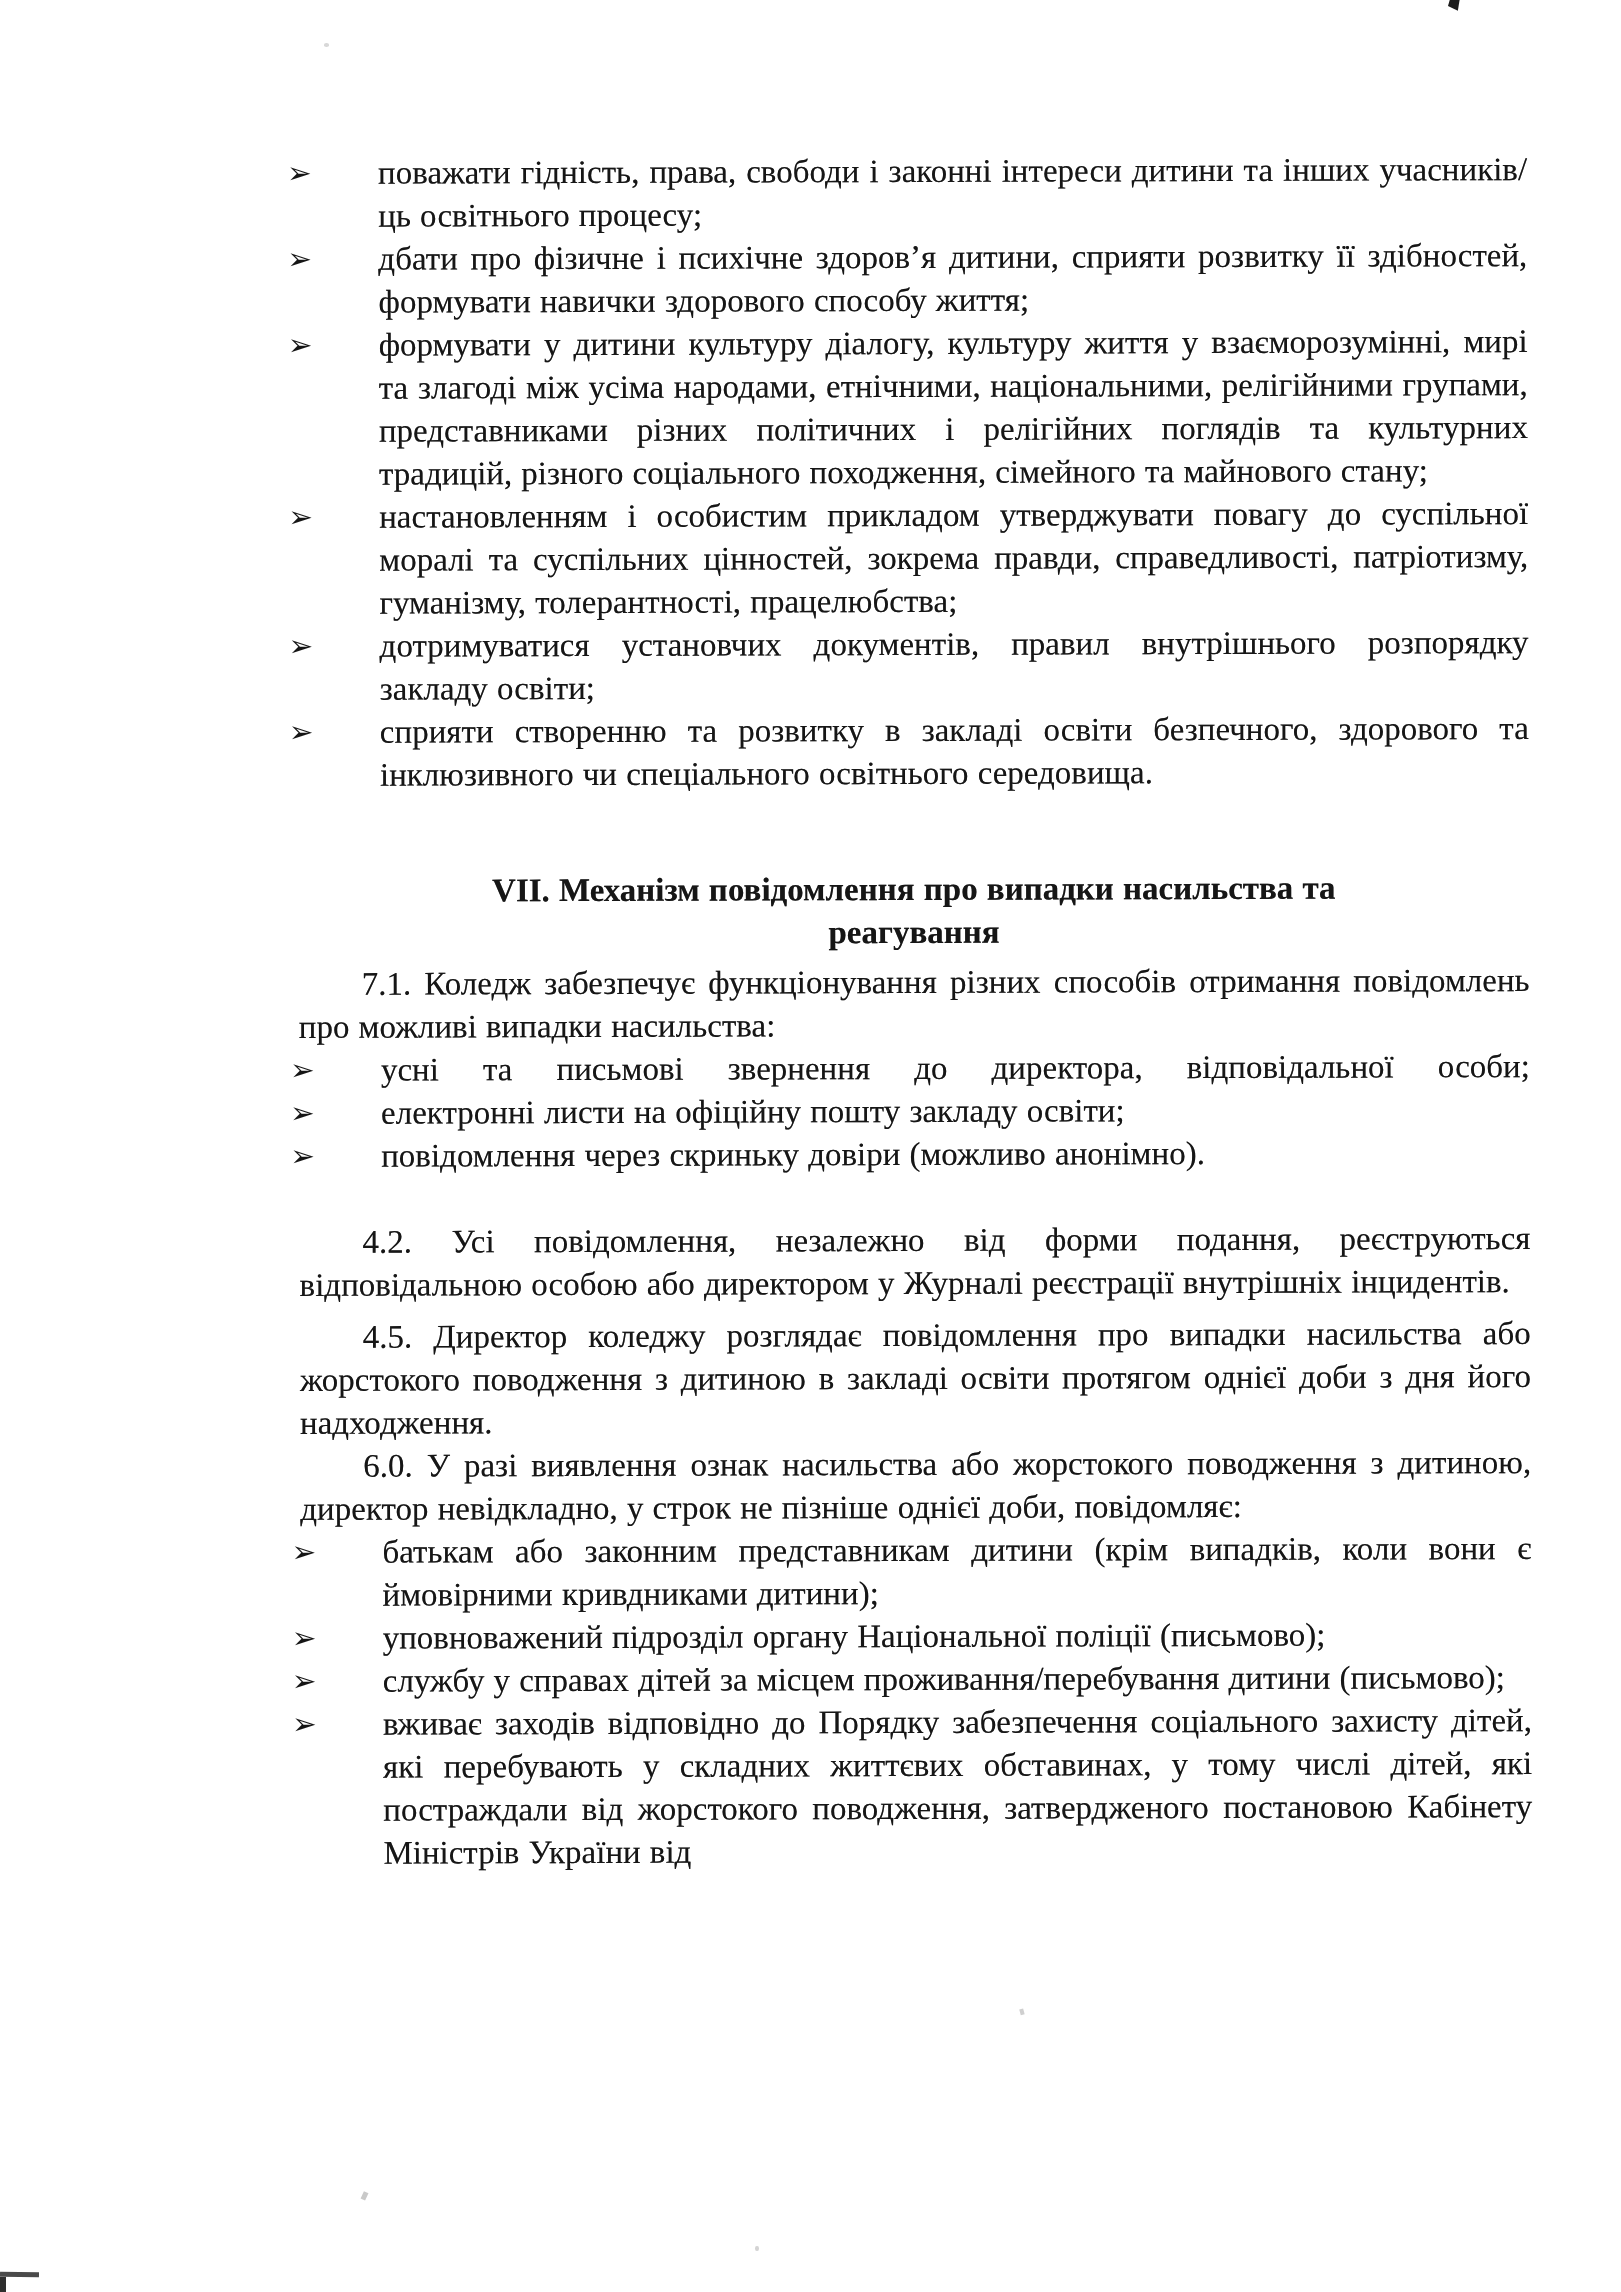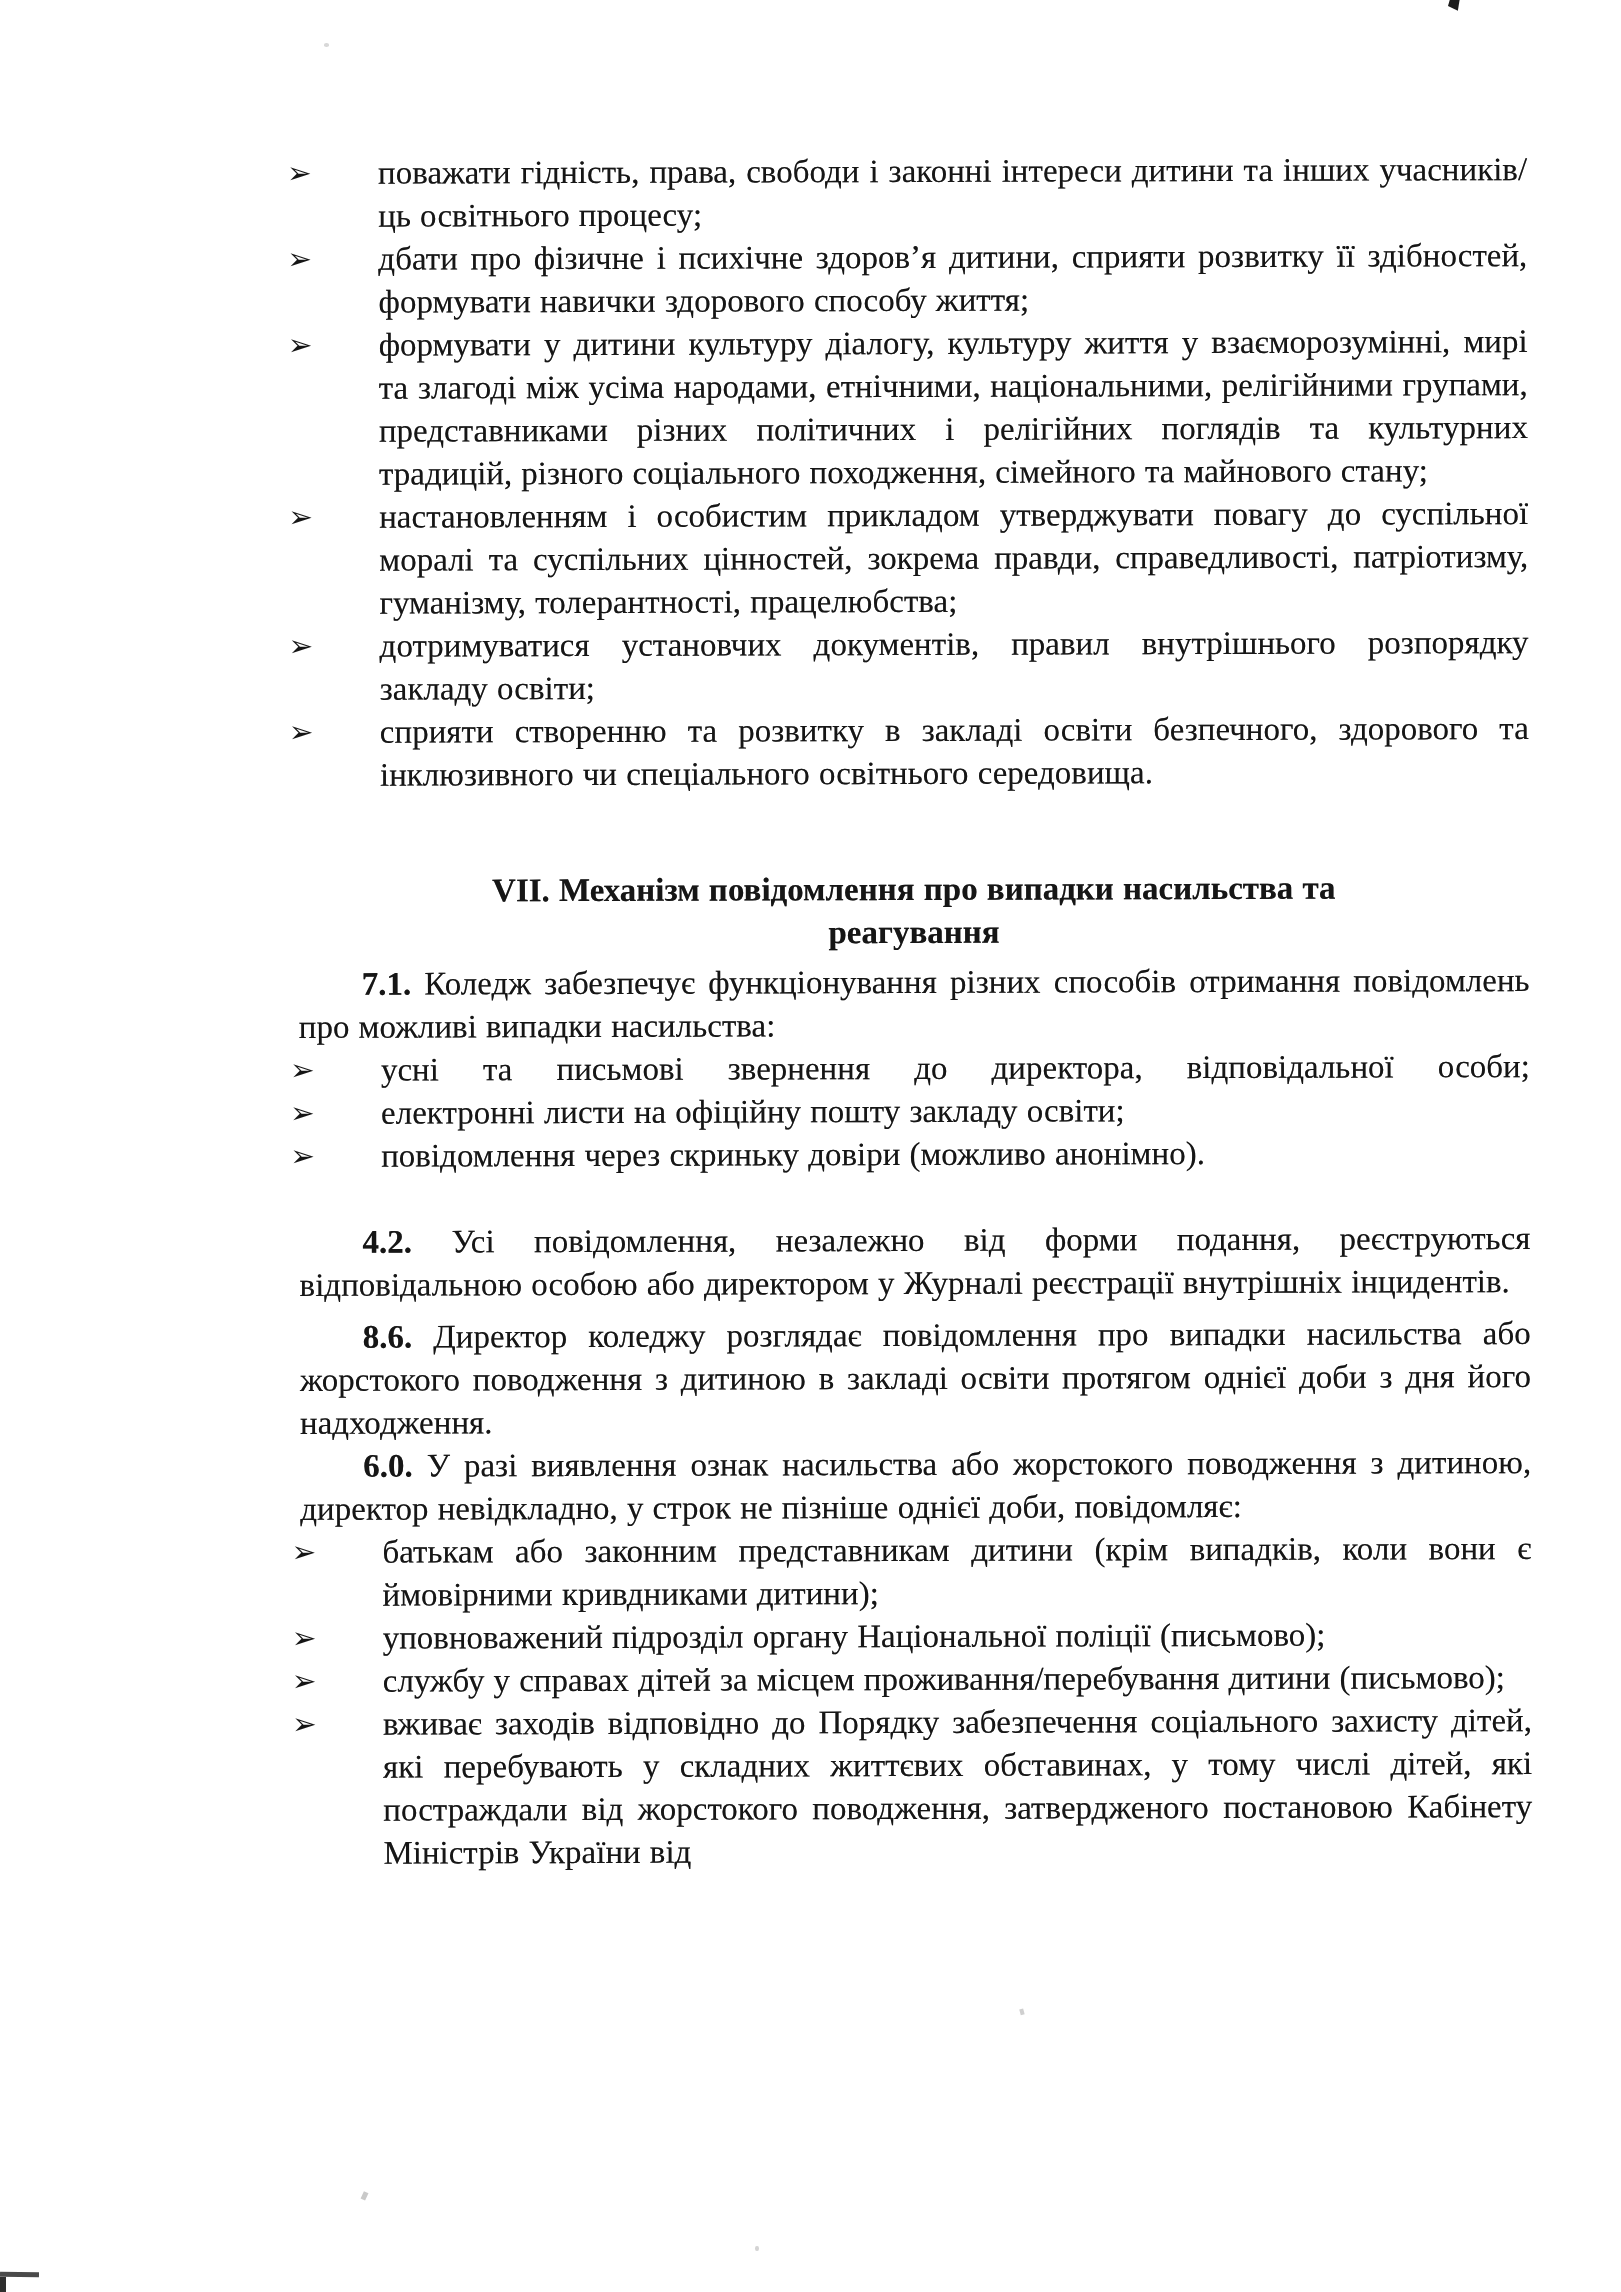--- a/index.html
+++ b/index.html
@@ -60,21 +60,21 @@
     line-height: 43px;
     font-weight: bold;
     text-align: center;
     text-align-last: center;
   }
   .heading span { display: block; }
   .para {
     margin: 0;
     text-indent: 63px;
   }
-  .para .num { font-weight: bold; }
+  .para .num { font-weight: normal; }
   .gap-above { margin-top: 43px; }
   .gap-above-sm { margin-top: 9px; }
 
   
   .artifact { position: absolute; }
   .mark-top {
     left: 1448px; top: 0; width: 11.6px; height: 10.7px;
     background: #1c1c1c;
     clip-path: polygon(15% 0, 100% 0, 85% 100%, 0 55%);
   }
@@ -142,21 +142,21 @@
         <span>електронні листи на офіційну пошту закладу освіти;</span>
       </li>
       <li>
         <span class="bullet-glyph">➢</span>
         <span>повідомлення через скриньку довіри (можливо анонімно).</span>
       </li>
     </ul>
 
     <p class="para gap-above"><span class="num">4.2.</span> <span>Усі повідомлення, незалежно від форми подання, реєструються відповідальною особою або директором у Журналі реєстрації внутрішніх інцидентів.</span></p>
 
-    <p class="para gap-above-sm"><span class="num">8.6.</span> <span>Директор коледжу розглядає повідомлення про випадки насильства або жорстокого поводження з дитиною в закладі освіти протягом однієї доби з дня його надходження.</span></p>
+    <p class="para gap-above-sm"><span class="num">4.5.</span> <span>Директор коледжу розглядає повідомлення про випадки насильства або жорстокого поводження з дитиною в закладі освіти протягом однієї доби з дня його надходження.</span></p>
 
     <p class="para"><span class="num">6.0.</span> <span>У разі виявлення ознак насильства або жорстокого поводження з дитиною, директор невідкладно, у строк не пізніше однієї доби, повідомляє:</span></p>
 
     <ul class="bullets">
       <li>
         <span class="bullet-glyph">➢</span>
         <span>батькам або законним представникам дитини (крім випадків, коли вони є ймовірними кривдниками дитини);</span>
       </li>
       <li>
         <span class="bullet-glyph">➢</span>

